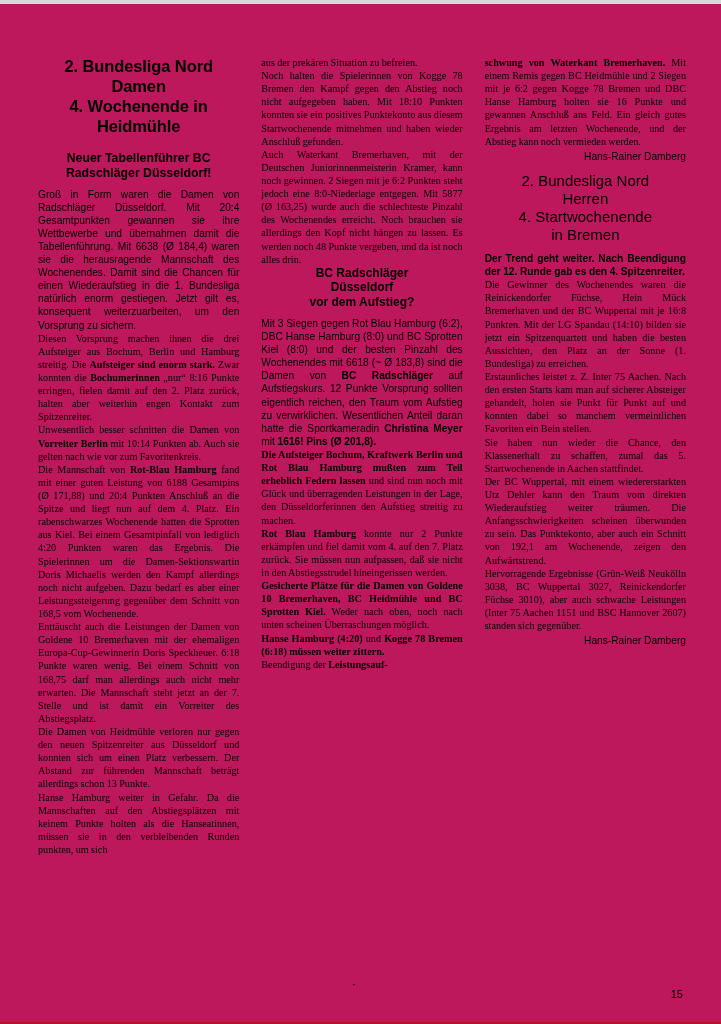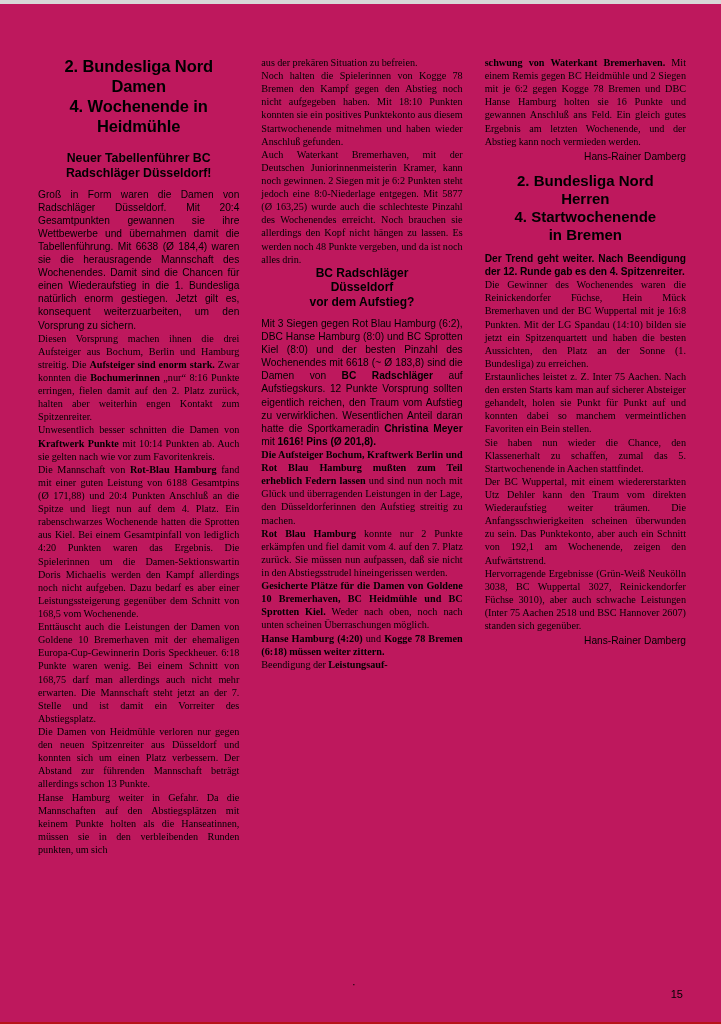--- a/index.html
+++ b/index.html
@@ -52,21 +52,21 @@
   }
   h2.subhead {
     font-size: 12.3px;
     font-weight: bold;
     line-height: 1.22;
     text-align: center;
     margin: 0 0 7px 0;
   }
   h3.secthead {
     font-size: 15px;
-    font-weight: bold;
+    font-weight: normal;
     line-height: 1.2;
     text-align: center;
     margin: 9px 0 8px 0;
   }
   h4.sechead-sm {
     font-size: 12px;
     font-weight: bold;
     line-height: 1.2;
     text-align: center;
     margin: 0 0 8px 0;
@@ -118,21 +118,21 @@
       <h1 class="maintitle">
         <span>2. Bundesliga Nord Damen</span><br>
         <span>4. Wochenende in Heidmühle</span>
       </h1>
       <h2 class="subhead">
         <span>Neuer Tabellenführer BC</span><br>
         <span>Radschläger Düsseldorf!</span>
       </h2>
       <p class="body">Groß in Form waren die Damen von Radschläger Düsseldorf. Mit 20:4 Gesamtpunkten gewannen sie ihre Wettbewerbe und übernahmen damit die Tabellenführung. Mit 6638 (Ø 184,4) waren sie die herausragende Mannschaft des Wochenendes. Damit sind die Chancen für einen Wiederaufstieg in die 1. Bundesliga natürlich enorm gestiegen. Jetzt gilt es, konsequent weiterzuarbeiten, um den Vorsprung zu sichern.</p>
       <p class="body"><span>Diesen Vorsprung machen ihnen die drei Aufsteiger aus Bochum, Berlin und Hamburg streitig. Die </span><b class="b">Aufsteiger sind enorm stark.</b><span> Zwar konnten die </span><b class="b">Bochumerinnen</b><span> „nur“ 8:16 Punkte erringen, fielen damit auf den 2. Platz zurück, halten aber weiterhin engen Kontakt zum Spitzenreiter.</span></p>
-      <p class="body"><span>Unwesentlich besser schnitten die Damen von </span><b class="b">Kraftwerk Punkte</b><span> mit 10:14 Punkten ab. Auch sie gelten nach wie vor zum Favoritenkreis.</span></p>
+      <p class="body"><span>Unwesentlich besser schnitten die Damen von </span><b class="b">Vorreiter Berlin</b><span> mit 10:14 Punkten ab. Auch sie gelten nach wie vor zum Favoritenkreis.</span></p>
       <p class="body"><span>Die Mannschaft von </span><b class="b">Rot-Blau Hamburg</b><span> fand mit einer guten Leistung von 6188 Gesamtpins (Ø 171,88) und 20:4 Punkten Anschluß an die Spitze und liegt nun auf dem 4. Platz. Ein rabenschwarzes Wochenende hatten die Sprotten aus Kiel. Bei einem Gesamtpinfall von lediglich 4:20 Punkten waren das Ergebnis. Die Spielerinnen um die Damen-Sektionswartin Doris Michaelis werden den Kampf allerdings noch nicht aufgeben. Dazu bedarf es aber einer Leistungssteigerung gegenüber dem Schnitt von 168,5 vom Wochenende.</span></p>
       <p class="body">Enttäuscht auch die Leistungen der Damen von Goldene 10 Bremerhaven mit der ehemaligen Europa-Cup-Gewinnerin Doris Speckheuer. 6:18 Punkte waren wenig. Bei einem Schnitt von 168,75 darf man allerdings auch nicht mehr erwarten. Die Mannschaft steht jetzt an der 7. Stelle und ist damit ein Vorreiter des Abstiegsplatz.</p>
       <p class="body">Die Damen von Heidmühle verloren nur gegen den neuen Spitzenreiter aus Düsseldorf und konnten sich um einen Platz verbessern. Der Abstand zur führenden Mannschaft beträgt allerdings schon 13 Punkte.</p>
       <p class="body">Hanse Hamburg weiter in Gefahr. Da die Mannschaften auf den Abstiegsplätzen mit keinem Punkte holten als die Hanseatinnen, müssen sie in den verbleibenden Runden punkten, um sich</p>
 
       <p class="body col-break">aus der prekären Situation zu befreien.</p>
       <p class="body">Noch halten die Spielerinnen von Kogge 78 Bremen den Kampf gegen den Abstieg noch nicht aufgegeben haben. Mit 18:10 Punkten konnten sie ein positives Punktekonto aus diesem Startwochenende mitnehmen und haben wieder Anschluß gefunden.</p>
       <p class="body">Auch Waterkant Bremerhaven, mit der Deutschen Juniorinnenmeisterin Kramer, kann noch gewinnen. 2 Siegen mit je 6:2 Punkten steht jedoch eine 8:0-Niederlage entgegen. Mit 5877 (Ø 163,25) wurde auch die schlechteste Pinzahl des Wochenendes erreicht. Noch brauchen sie allerdings den Kopf nicht hängen zu lassen. Es werden noch 48 Punkte vergeben, und da ist noch alles drin.</p>
       <h4 class="sechead-sm">
         <span>BC Radschläger</span><br>
@@ -152,21 +152,21 @@
         <span>2. Bundesliga Nord</span><br>
         <span>Herren</span><br>
         <span>4. Startwochenende</span><br>
         <span>in Bremen</span>
       </h3>
       <p class="body bold">Der Trend geht weiter. Nach Beendigung der 12. Runde gab es den 4. Spitzenreiter.</p>
       <p class="body">Die Gewinner des Wochenendes waren die Reinickendorfer Füchse, Hein Mück Bremerhaven und der BC Wuppertal mit je 16:8 Punkten. Mit der LG Spandau (14:10) bilden sie jetzt ein Spitzenquartett und haben die besten Aussichten, den Platz an der Sonne (1. Bundesliga) zu erreichen.</p>
       <p class="body">Erstaunliches leistet z. Z. Inter 75 Aachen. Nach den ersten Starts kam man auf sicherer Absteiger gehandelt, holen sie Punkt für Punkt auf und konnten dabei so manchem vermeintlichen Favoriten ein Bein stellen.</p>
       <p class="body">Sie haben nun wieder die Chance, den Klassenerhalt zu schaffen, zumal das 5. Startwochenende in Aachen stattfindet.</p>
       <p class="body">Der BC Wuppertal, mit einem wiedererstarkten Utz Dehler kann den Traum vom direkten Wiederaufstieg weiter träumen. Die Anfangsschwierigkeiten scheinen überwunden zu sein. Das Punktekonto, aber auch ein Schnitt von 192,1 am Wochenende, zeigen den Aufwärtstrend.</p>
-      <p class="body">Hervorragende Ergebnisse (Grün-Weiß Neukölln 3038, BC Wuppertal 3027, Reinickendorfer Füchse 3010), aber auch schwache Leistungen (Inter 75 Aachen 2518 und BSC Hannover 2607) standen sich gegenüber.</p>
+      <p class="body">Hervorragende Ergebnisse (Grün-Weiß Neukölln 3038, BC Wuppertal 3027, Reinickendorfer Füchse 3010), aber auch schwache Leistungen (Inter 75 Aachen 1151 und BSC Hannover 2607) standen sich gegenüber.</p>
       <p class="sig">Hans-Rainer Damberg</p>
 
     </div>
   </div>
 
   <div class="dot">·</div>
   <div class="pagenum">15</div>
   <div class="bottom-rule"></div>
 </div>
 

